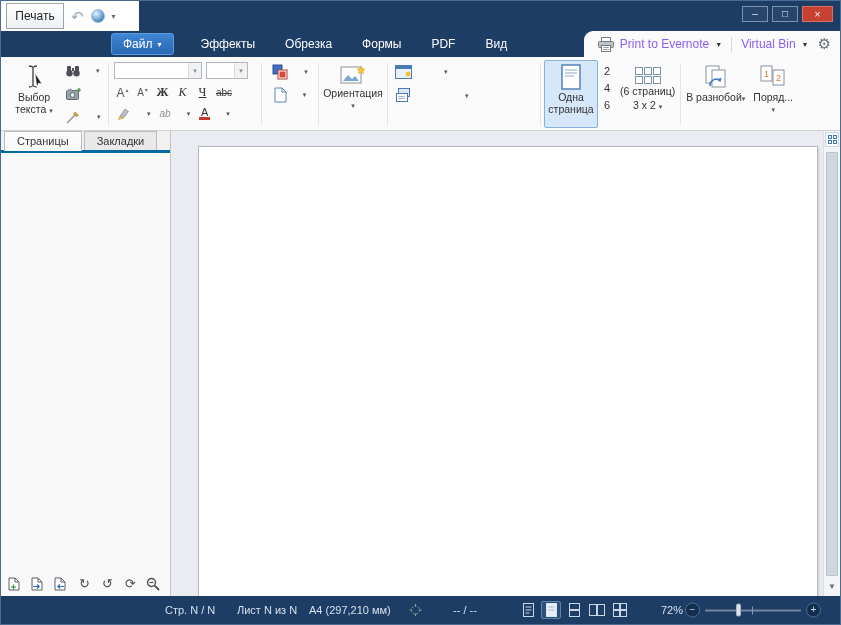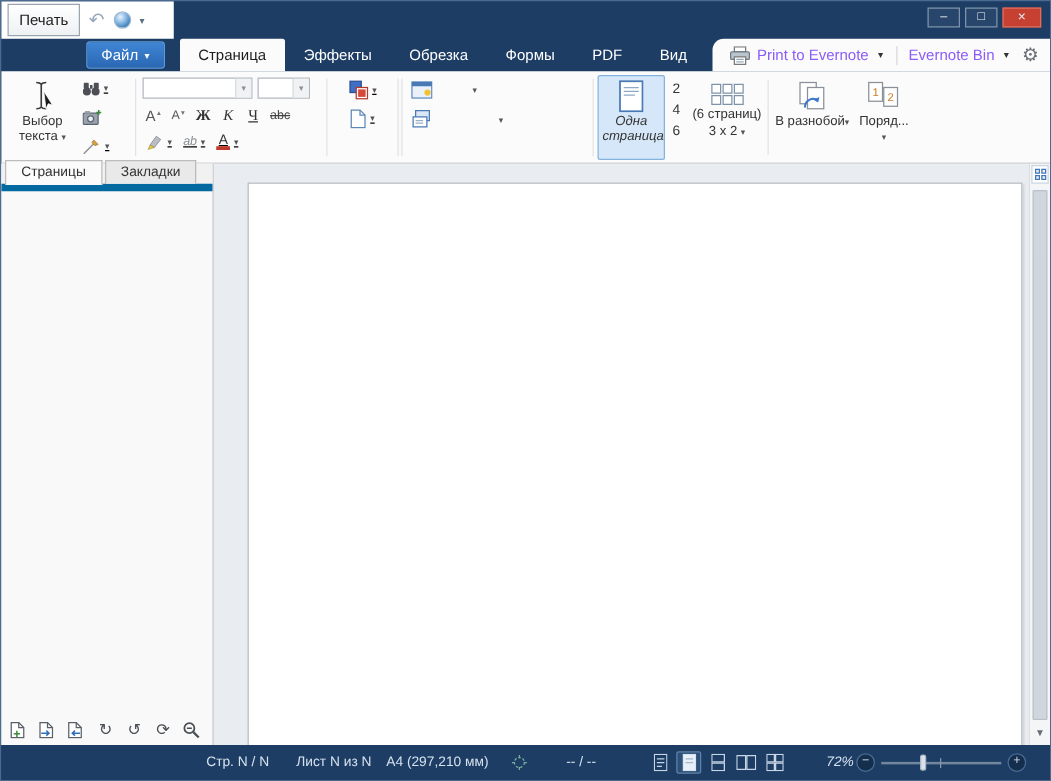--- a/index.html
+++ b/index.html
@@ -18,21 +18,21 @@
   .sphere { width:14px; height:14px; border-radius:50%;
             background:radial-gradient(circle at 35% 30%, #eaf4fd, #7fb3e0 45%, #2d6da8 85%);
             border:1px solid #9db8d2; }
   .qat-dd { color:#5a6f84; font-size:8px; }
   .title-text { position:absolute; left:177px; top:0; line-height:30px; color:#eef3f9; font-size:12px; }
   .winctl { position:absolute; right:7px; top:5px; display:flex; gap:4px; }
   .ctl { width:26px; height:16px; border:1px solid #7d93ab; color:#e8eef5; font-size:10px;
          line-height:14px; text-align:center; background:rgba(255,255,255,0.05); }
   .ctl.close { width:31px; background:#c74133; border-color:#d97062; font-size:11px; }
   
-  .tabrow { height:26px; display:flex; align-items:flex-end; padding-left:68px; }
+  .tabrow { height:26px; display:flex; align-items:flex-end; padding-left:110px; }
   .file-btn { height:22px; margin:0 12px 2px 0; padding:0 11px; border:1px solid #5a9ade; border-radius:3px;
               background:linear-gradient(#3f86d4,#2a67b4); color:#fff; font-family:inherit; font-size:12px;
               display:flex; align-items:center; gap:5px; cursor:default; }
   .file-dd { font-size:8px; }
   .rtab { padding:0 15px; line-height:26px; color:#ffffff; font-size:12px; }
   .rtab.active { background:#fbfbfb; color:#1d1d1d; border-radius:2px 2px 0 0; }
   .printer-strip { margin-left:auto; height:26px; background:#fbfbfb; border-top-left-radius:9px;
                    display:flex; align-items:center; padding:0 9px 0 14px; gap:6px; }
   .p-name { font-size:12px; color:#8b5cf6; }
   .p-caret { font-size:7px; color:#333; }
@@ -41,21 +41,21 @@
   
   .ribbon { height:74px; background:#fbfbfb; border-bottom:1px solid #d2d2d2;
             display:flex; align-items:stretch; padding:2px 0 1px 2px; }
   .vsep { width:1px; background:#e3e3e3; margin:4px 1px; }
   .rgroup { display:flex; padding:1px 2px; }
   .bigbtn { display:flex; flex-direction:column; align-items:center; justify-content:flex-start;
             gap:2px; padding:3px 3px 1px; border:1px solid transparent; border-radius:2px; }
   .bigbtn.sel { background:#d5e7f8; border-color:#84b2de; }
   .biglabel { font-size:10.5px; color:#333; text-align:center; line-height:11.5px; }
   .dd { font-size:7px; color:#555; }
-  .smallbtn { display:flex; align-items:center; gap:3px; padding:1px 3px; height:18px;text-decoration:underline; }
+  .smallbtn { display:flex; align-items:center; gap:16px; padding:1px 3px; height:18px; }
   .g1 { width:104px; }
   .g1 .bigbtn { width:58px; }
   .g1col { display:flex; flex-direction:column; justify-content:space-between; padding:2px 0; }
   .g2 { flex-direction:column; width:150px; }
   .comborow { display:flex; gap:4px; margin:2px 2px 3px; }
   .combo { height:17px; border:1px solid #b3b7bd; background:#fff; display:flex; }
   .combo-font { width:88px; } .combo-size { width:42px; }
   .combo-val { flex:1; }
   .combo-arrow { width:13px; background:#f1f2f4; border-left:1px solid #d9dcdf; color:#8a8f96;
                  font-size:7px; display:flex; align-items:center; justify-content:center; }
@@ -76,25 +76,25 @@
   .g4 { width:66px; justify-content:center; }
   .g5 { flex-direction:column; width:150px; gap:9px; padding:6px 0 0 6px; }
   .g5row { display:flex; align-items:center; }
   .g5dd1 { margin-left:32px; } .g5dd2 { margin-left:54px; }
   .g6 { flex:1; }
   .numcol { display:flex; flex-direction:column; gap:3px; padding:4px 2px; }
   .numbtn { width:14px; height:14px; font-size:11px; color:#333;
             display:flex; align-items:center; justify-content:center; }
   .grid32 { display:grid; grid-template-columns:repeat(3,8px); grid-auto-rows:8px; gap:1px; margin-top:3px; }
   .grid32 span { border:1px solid #7d93a8; background:#fff; }
-  .onepage-label { width:46px;font-style:italic; }
+  .onepage-label { width:46px; }
   
   .bodyrow { display:flex; height:465px; background:#e9edf1; }
   .sidebar { width:170px; background:#f9f9f9; border-right:1px solid #c6c6c6; display:flex; flex-direction:column; }
-  .side-tabs { height:22px; background:#f1f1f1; border-bottom:6px solid #0369a1;
+  .side-tabs { height:22px; background:#f1f1f1; border-bottom:3px solid #0369a1;
                display:flex; align-items:flex-end; padding-left:3px; gap:2px; }
   .stab { font-size:11px; padding:3px 12px 3px; border:1px solid #bcbcbc; border-bottom:none;
           background:#e9e9e9; color:#333; }
   .stab.active { background:#fbfbfb; margin-bottom:-1px; padding-bottom:4px; }
   .side-content { flex:1; }
   .side-toolbar { height:24px; display:flex; align-items:center; gap:8px; padding:0 7px; }
   .tool-ico { font-size:13px; color:#4a4f55; width:15px; text-align:center; line-height:14px; }
   .preview { flex:1; position:relative; overflow:hidden; }
   .page { position:absolute; left:27px; top:15px; width:620px; height:900px; background:#fff;
           border:1px solid #b5b9bd; box-shadow:1px 1px 2px rgba(0,0,0,0.12); }
@@ -109,21 +109,21 @@
              align-items:center; justify-content:center; color:#6a6f75; font-size:8px; }
   
   .statusbar { height:28px; background:#1d3d64; position:relative; color:#d6e1ee; font-size:11px; }
   .st { position:absolute; top:50%; transform:translateY(-50%); white-space:nowrap; }
   .st-page { left:164px; } .st-sheet { left:236px; } .st-paper { left:308px; }
   .st-cross { left:408px; } .st-coords { left:452px; }
   .vm-group { left:517px; display:flex; gap:3px; }
   .vm-btn { width:20px; height:18px; display:flex; align-items:center; justify-content:center;
             border:1px solid transparent; border-radius:2px; }
   .vm-btn.sel { background:#2d5078; border-color:#5f83a8; }
-  .st-zoom { left:660px;font-style:italic; } .st-minus { left:684px; } .st-plus { left:805px; }
+  .st-zoom { left:660px; } .st-minus { left:684px; } .st-plus { left:805px; }
   .zoom-btn { width:15px; height:15px; border-radius:50%; background:#142e4e; border:1px solid #4a6c92;
               color:#cfdcea; font-size:10px; line-height:12px; text-align:center; }
   .st-slider { left:704px; width:96px; height:13px; }
   .slider-track { position:absolute; top:6px; left:0; right:0; height:2px; background:#72869d; }
   .slider-tick { position:absolute; top:3px; left:47px; width:1px; height:8px; background:#8598ad; }
   .slider-thumb { position:absolute; left:31px; top:0; width:5px; height:13px; background:#dbe2ea;
                   border:1px solid #a9b8c8; border-radius:2px; }
   .ico svg { display:block; }
 </style>
 </head>
@@ -143,40 +143,39 @@
       <span class="ctl">□</span>
       <span class="ctl close">×</span>
     </div>
   </div>
 
   <div class="tabrow">
     <button class="file-btn">
       <span>Файл</span>
       <span class="file-dd">▾</span>
     </button>
-    <div class="rtab active">Страница</div>
     <div class="rtab">Эффекты</div>
     <div class="rtab">Обрезка</div>
     <div class="rtab">Формы</div>
     <div class="rtab">PDF</div>
     <div class="rtab">Вид</div>
     <div class="printer-strip">
       <span class="ico">
           <svg width="16" height="15" viewBox="0 0 16 15">
             <rect x="3.5" y="0.5" width="9" height="4" fill="#fff" stroke="#7a7a7a"></rect>
             <rect x="0.5" y="4.5" width="15" height="6" rx="1" fill="#b9c4cc" stroke="#6e7a84"></rect>
             <rect x="3.5" y="8.5" width="9" height="6" fill="#fff" stroke="#7a7a7a"></rect>
             <line x1="5" y1="10.5" x2="11" y2="10.5" stroke="#9aabb8"></line>
             <line x1="5" y1="12.5" x2="11" y2="12.5" stroke="#9aabb8"></line>
           </svg>
         </span>
       <span class="p-name">Print to Evernote</span>
       <span class="p-caret">▼</span>
       <span class="strip-sep"></span>
-      <span class="p-name">Evernote Bin</span>
+      <span class="p-name">Virtual Bin</span>
       <span class="p-caret">▼</span>
       <span class="gear">⚙</span>
     </div>
   </div>
 
   <div class="ribbon">
 
     <div class="rgroup g1">
       <div class="bigbtn">
         <span class="ico">
@@ -292,20 +291,33 @@
               <path d="M1 1 h7 l4 4 v10 h-11 z" fill="#fff" stroke="#5b87b5"></path>
               <path d="M8 1 v4 h4" fill="none" stroke="#5b87b5"></path>
             </svg>
           </span>
         <span class="dd">▾</span>
       </div>
     </div>
 
     <div class="vsep"></div>
 
+    <div class="rgroup g4">
+      <div class="bigbtn">
+        <span class="ico">
+            <svg width="26" height="22" viewBox="0 0 26 22">
+              <rect x="1" y="3" width="20" height="16" fill="#fdfdfd" stroke="#8a9099"></rect>
+              <path d="M3 17 l5 -6 4 4 3 -3 4 5 z" fill="#7ba7d0"></path>
+              <path d="M21 2 l1.2 2.6 2.8 .4 -2 2 .5 2.8 -2.5 -1.3 -2.5 1.3 .5 -2.8 -2 -2 2.8 -.4 z" fill="#f4c230" stroke="#c89a1a" stroke-width="0.4"></path>
+            </svg>
+          </span>
+        <span class="biglabel">Ориентация</span>
+        <span class="dd">▾</span>
+      </div>
+    </div>
 
     <div class="vsep"></div>
 
     <div class="rgroup g5">
       <div class="g5row">
         <span class="ico">
             <svg width="17" height="14" viewBox="0 0 17 14">
               <rect x="0.5" y="0.5" width="16" height="13" fill="#eaf1fa" stroke="#4a7ab5"></rect>
               <rect x="0.5" y="0.5" width="16" height="3.5" fill="#4a7ab5"></rect>
               <circle cx="13" cy="9" r="2.5" fill="#f4c230"></circle>

